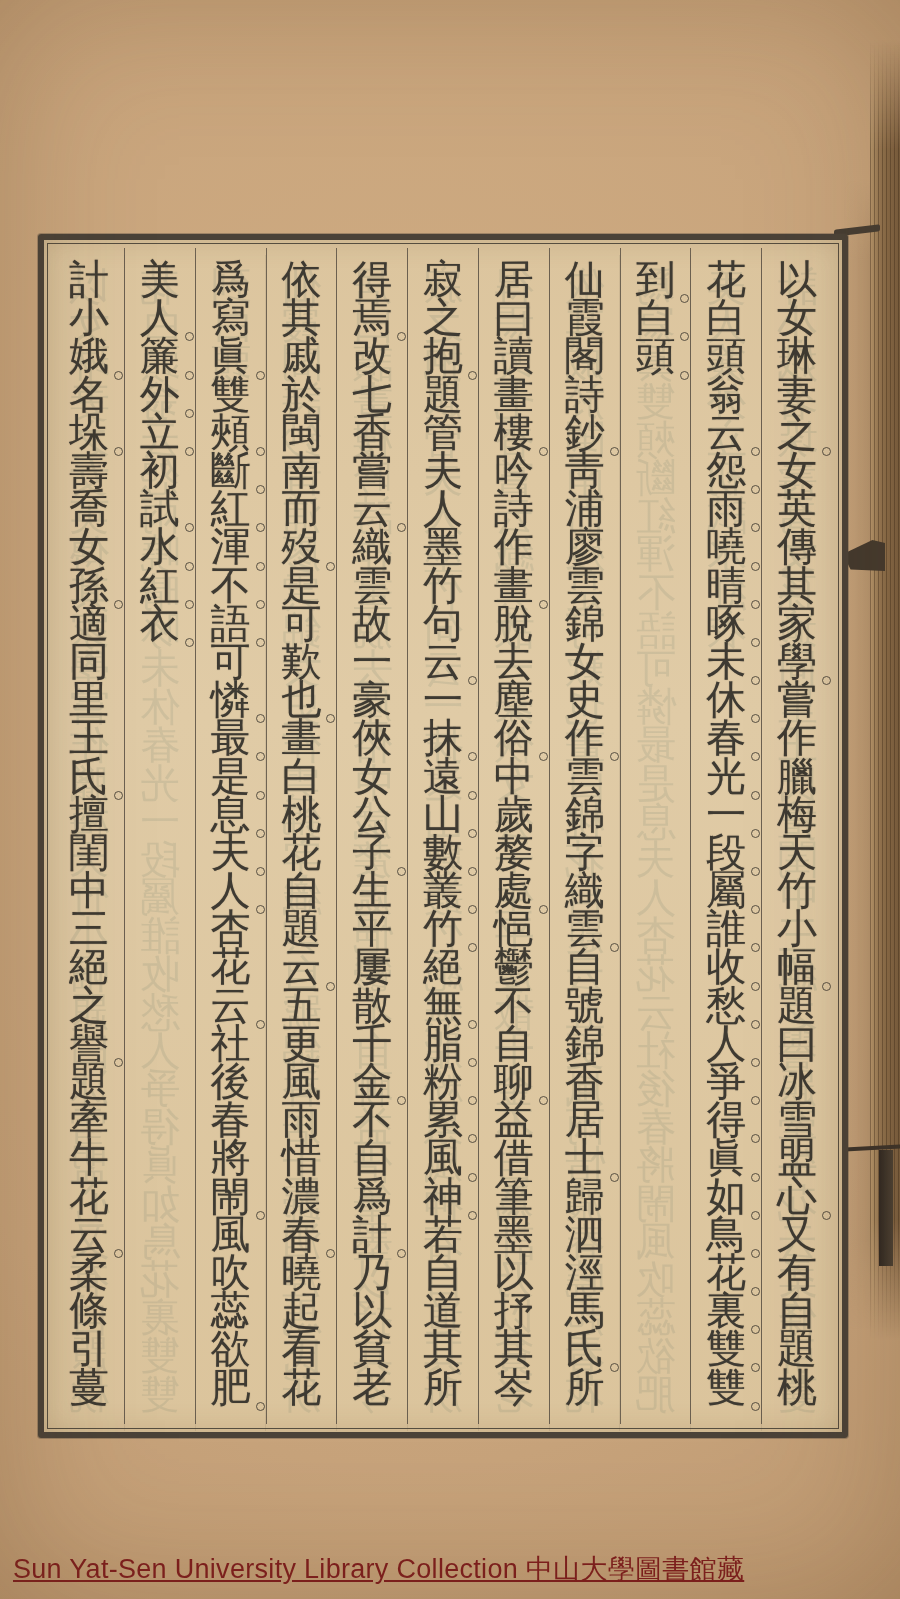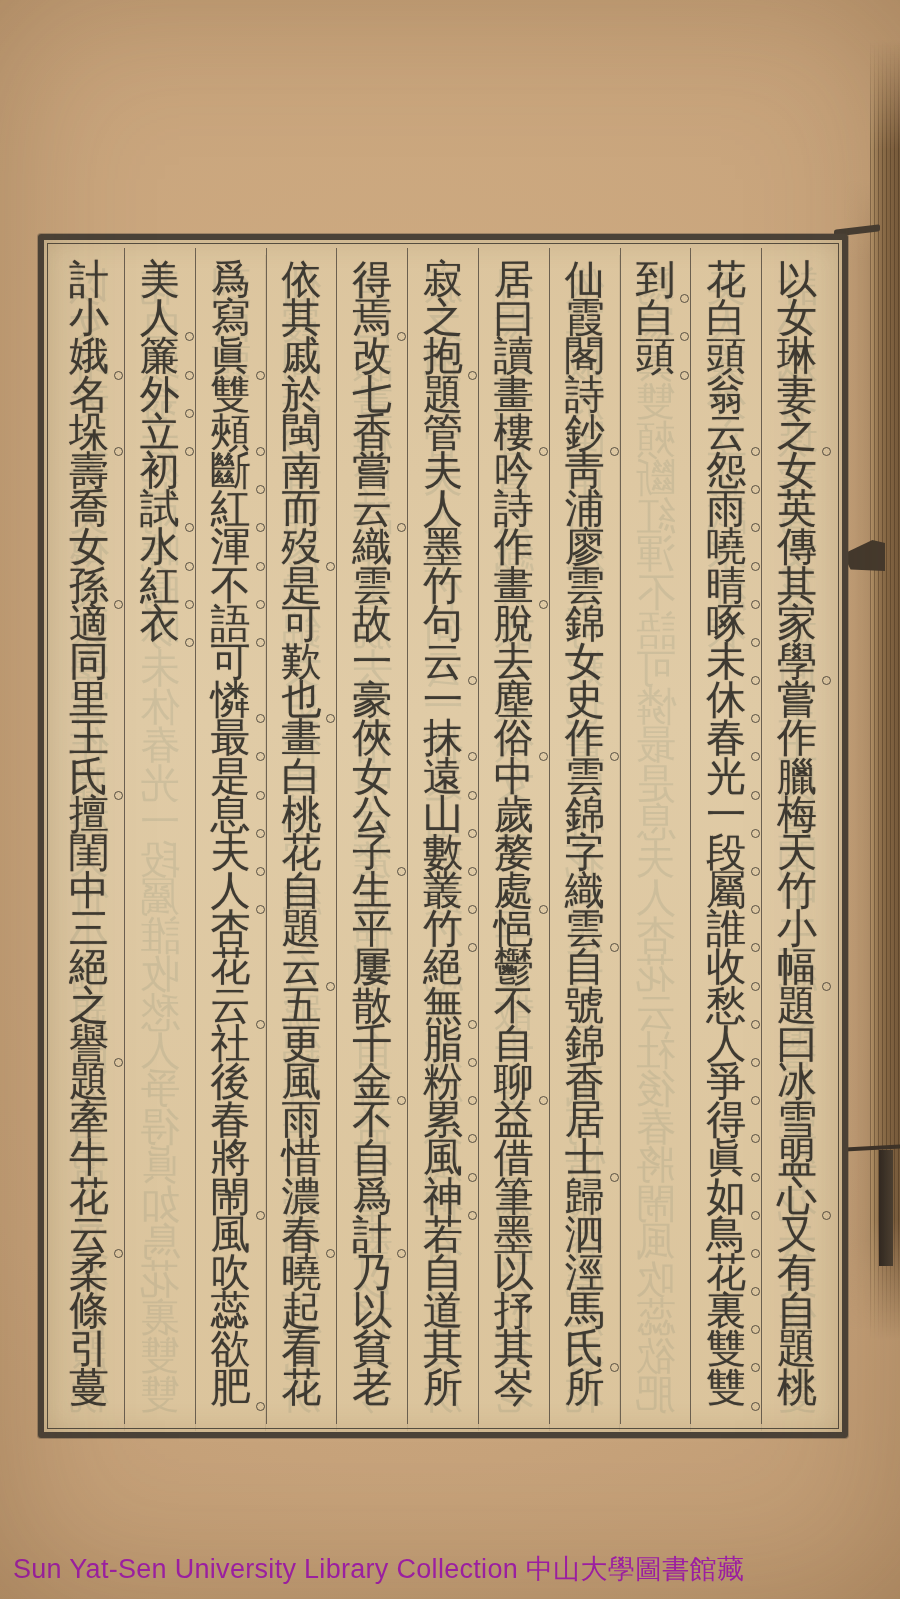--- a/index.html
+++ b/index.html
@@ -60,21 +60,21 @@
   }
 
   
   .bleed{transform:scaleX(-1) translateY(7px);opacity:.13;filter:blur(.7px);}
   .bleed .ch{color:#5c7263;text-shadow:none;}
 
   
   .caption{
     position:absolute;left:13px;top:1551px;z-index:8;
     font-family:"Liberation Sans","DejaVu Sans",sans-serif;
-    font-size:27px;color:#a21caf;letter-spacing:.3px;white-space:nowrap;
+    font-size:27px;color:#7f1d1d;letter-spacing:.3px;white-space:nowrap;text-decoration:underline;
   }
 </style>
 </head>
 <body>
 
 <div class="scan">
 
   <div class="edge-band"></div>
   <div class="fore-edge"></div>
   <div class="edge-tab"></div>

